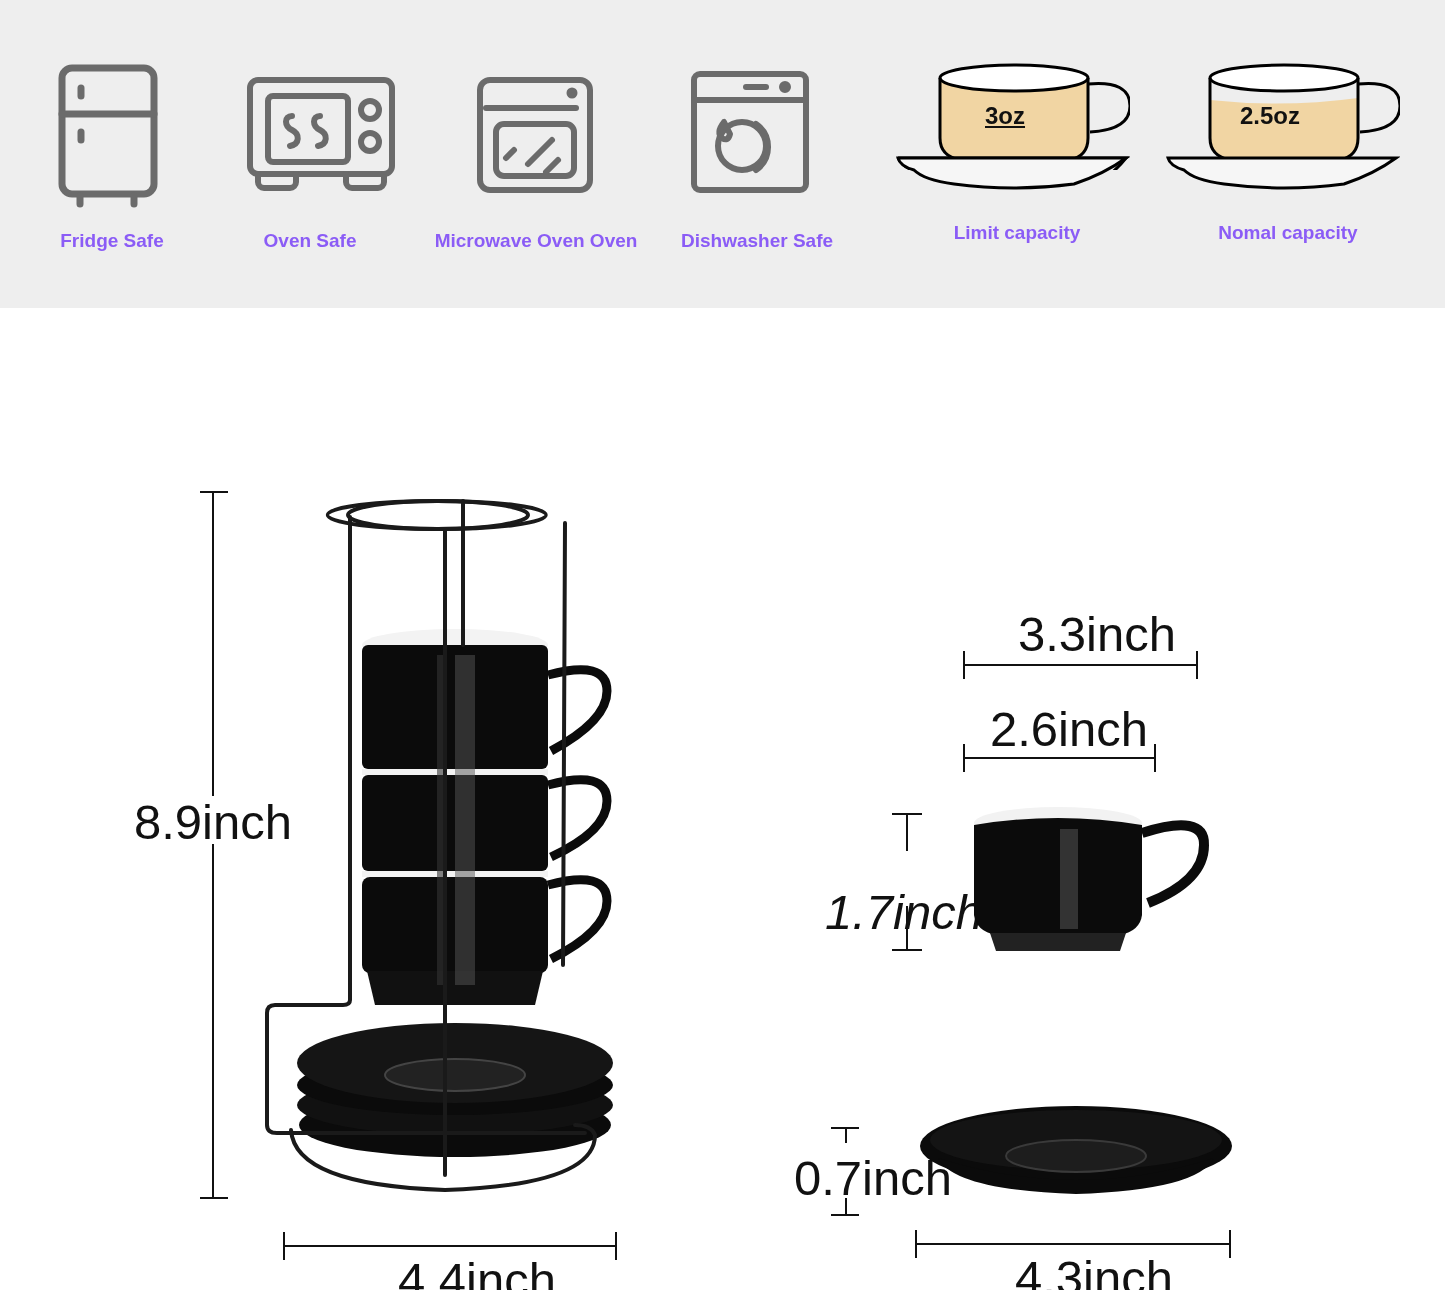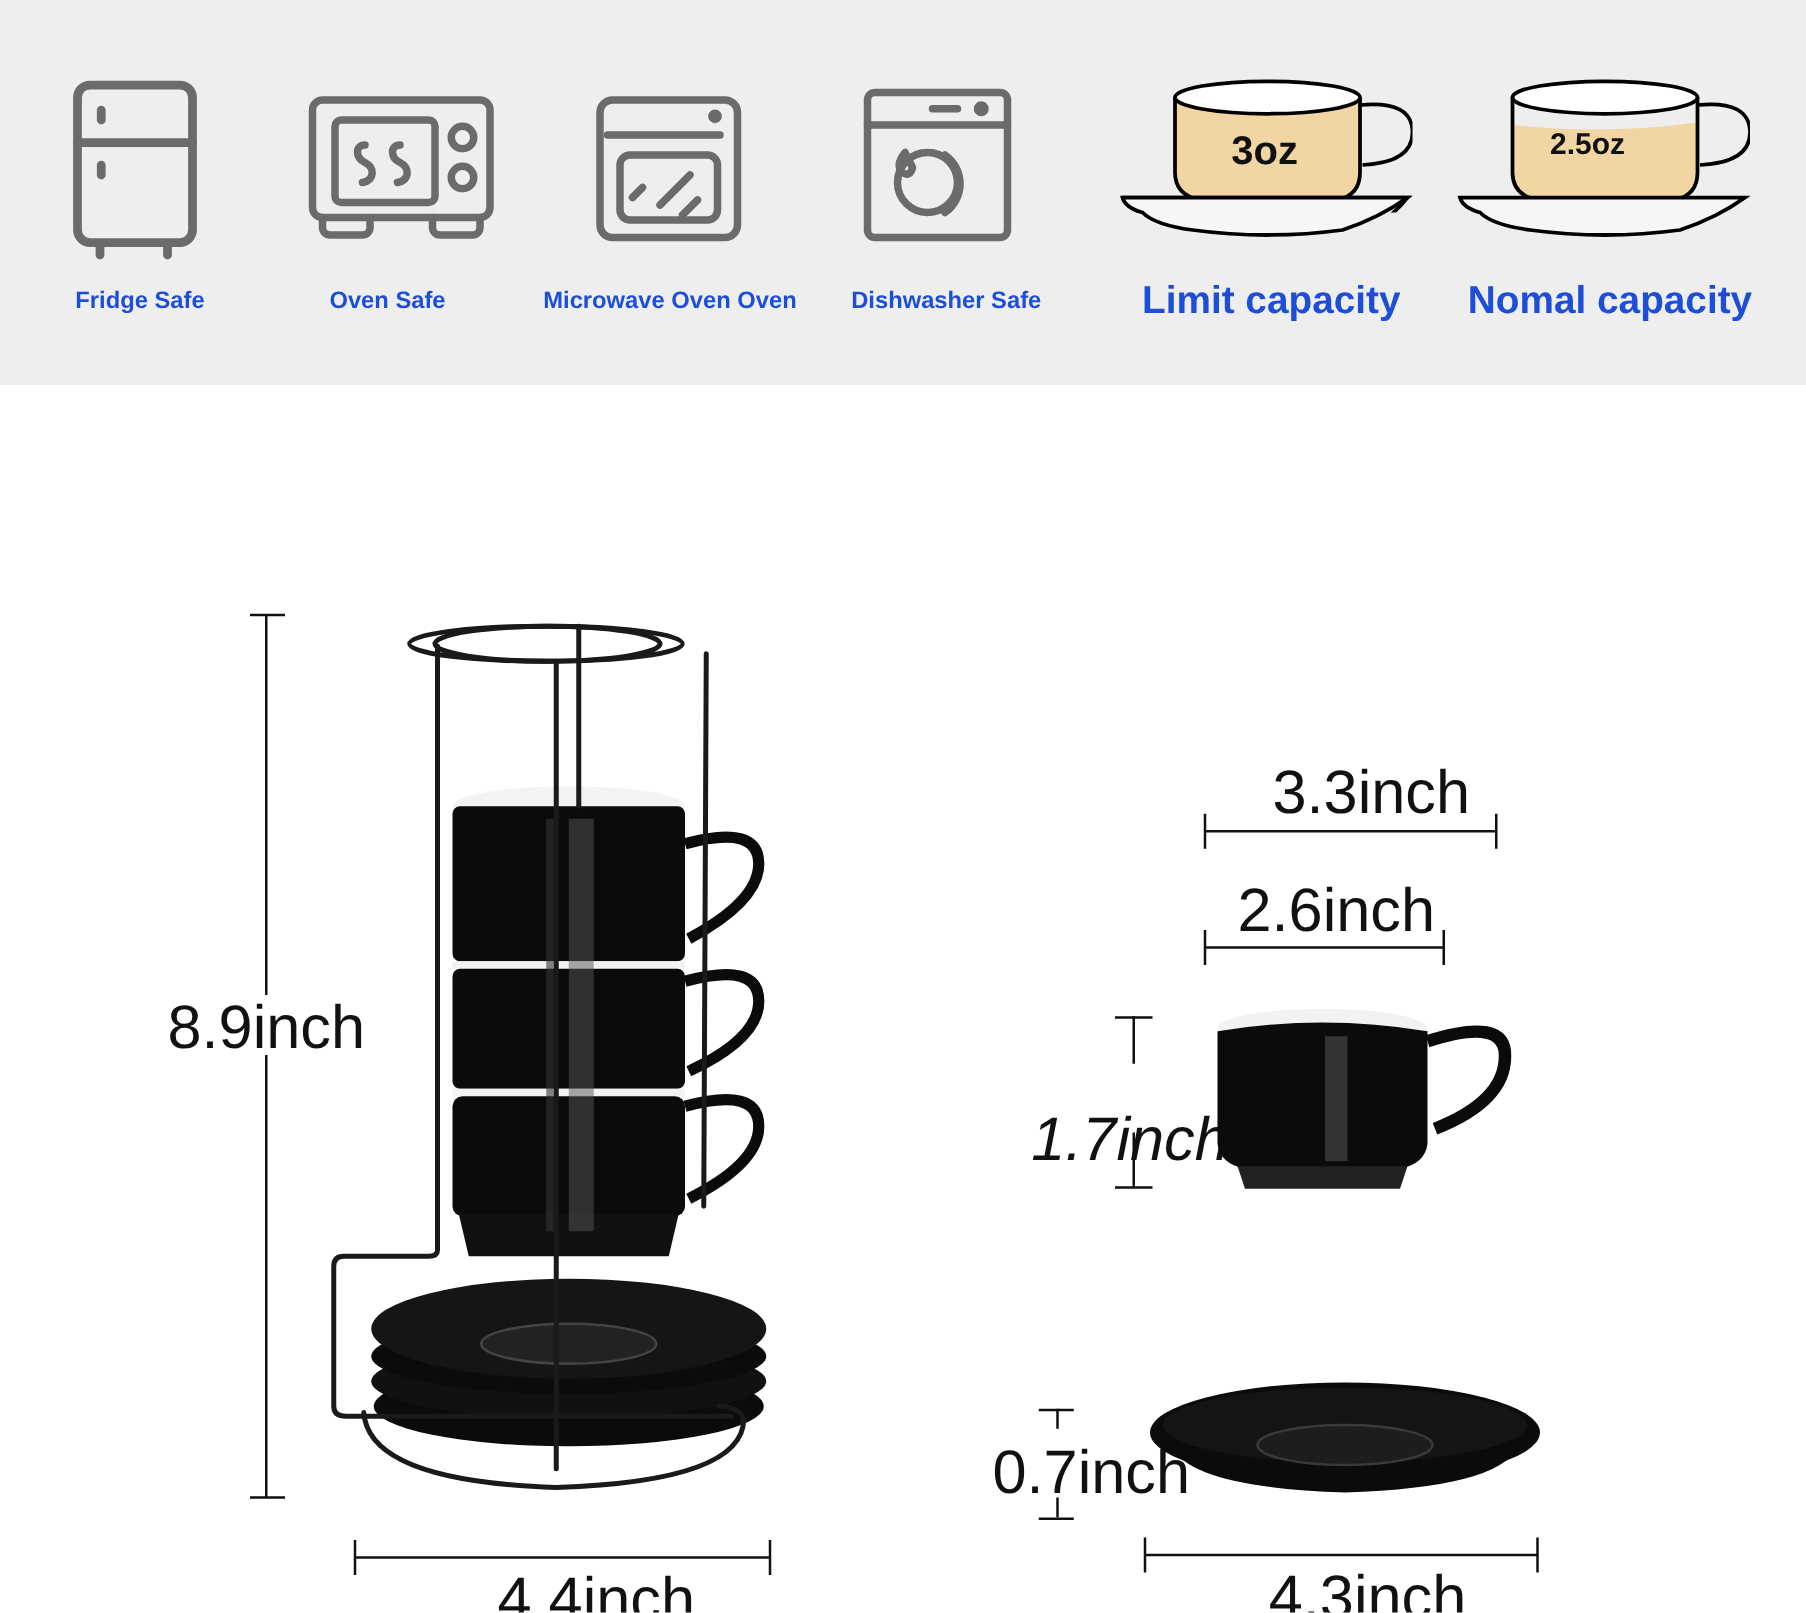--- a/index.html
+++ b/index.html
@@ -4,24 +4,24 @@
 <style>
   html, body { margin:0; padding:0; }
   body {
     width:1445px; height:1290px; position:relative; overflow:hidden;
     background:#ffffff; font-family:"Liberation Sans", "DejaVu Sans", sans-serif; color:#111;
   }
   .band { position:absolute; left:0; top:0; width:1445px; height:308px; background:#eeeeee; }
   .feature { position:absolute; top:0; height:308px; }
   .feature svg { position:absolute; }
   .feature .label {
-    position:absolute; top:230px; white-space:nowrap; font-weight:bold; font-size:19px; color:#1d4ed8;
+    position:absolute; top:230px; white-space:nowrap; font-weight:bold; font-size:19px; color:#8b5cf6;
     transform:translateX(-50%);
   }
-  .cap .label { font-size:31px; top:222px; }
+  .cap .label { font-size:19px; top:222px; }
   .dimtext { position:absolute; font-size:49px; color:#111; white-space:nowrap; line-height:1; }
   .abs { position:absolute; }
 </style>
 </head>
 <body>
 
 <div class="band"></div>
 
 <div class="feature" style="left:0;width:220px;">
   <svg style="left:58px;top:64px;" width="100" height="144" viewBox="0 0 100 144">
@@ -87,21 +87,21 @@
   <svg style="left:14px;top:60px;" width="236" height="110" viewBox="0 0 236 110">
     <path d="M46 18 L46 78 Q46 96 66 98 L176 98 Q194 96 194 78 L194 18 Z" fill="#f1d5a3"></path>
     <ellipse cx="120" cy="18" rx="74" ry="13" fill="#ffffff" stroke="#000" stroke-width="3"></ellipse>
     <path d="M46 18 L46 78 Q46 96 66 100 M194 18 L194 78 Q194 96 176 100" fill="none" stroke="#000" stroke-width="3"></path>
     <path d="M194 24 Q236 20 236 46 Q236 70 196 72" fill="none" stroke="#000" stroke-width="3"></path>
     <path d="M4 98 L232 98 Q216 118 196 126 M4 98 Q10 110 28 112 Q34 124 60 128" fill="#f6f6f6" stroke="#000" stroke-width="3"></path>
   </svg>
   <svg style="left:14px;top:150px;" width="236" height="40" viewBox="0 0 236 40">
     <path d="M4 8 L232 8 Q210 24 180 34 Q120 42 60 34 Q30 30 20 20 Q6 16 4 8 Z" fill="#f6f6f6" stroke="#000" stroke-width="3"></path>
   </svg>
-  <span class="abs" style="left:105px;top:102px;font-size:32px;font-weight:bold;">3oz</span>
+  <span class="abs" style="left:105px;top:102px;font-size:24px;font-weight:bold;text-decoration:underline;">3oz</span>
   <span class="label" style="left:137px;">Limit capacity</span>
 </div>
 
 <div class="feature cap" style="left:1150px;width:280px;">
   <svg style="left:14px;top:60px;" width="236" height="110" viewBox="0 0 236 110">
     <path d="M46 40 Q120 48 194 38 L194 78 Q194 96 176 98 L66 98 Q46 96 46 78 Z" fill="#f1d5a3"></path>
     <ellipse cx="120" cy="18" rx="74" ry="13" fill="#ffffff" stroke="#000" stroke-width="3"></ellipse>
     <path d="M46 18 L46 78 Q46 96 66 100 M194 18 L194 78 Q194 96 176 100" fill="none" stroke="#000" stroke-width="3"></path>
     <path d="M194 24 Q236 20 236 46 Q236 70 196 72" fill="none" stroke="#000" stroke-width="3"></path>
   </svg>

